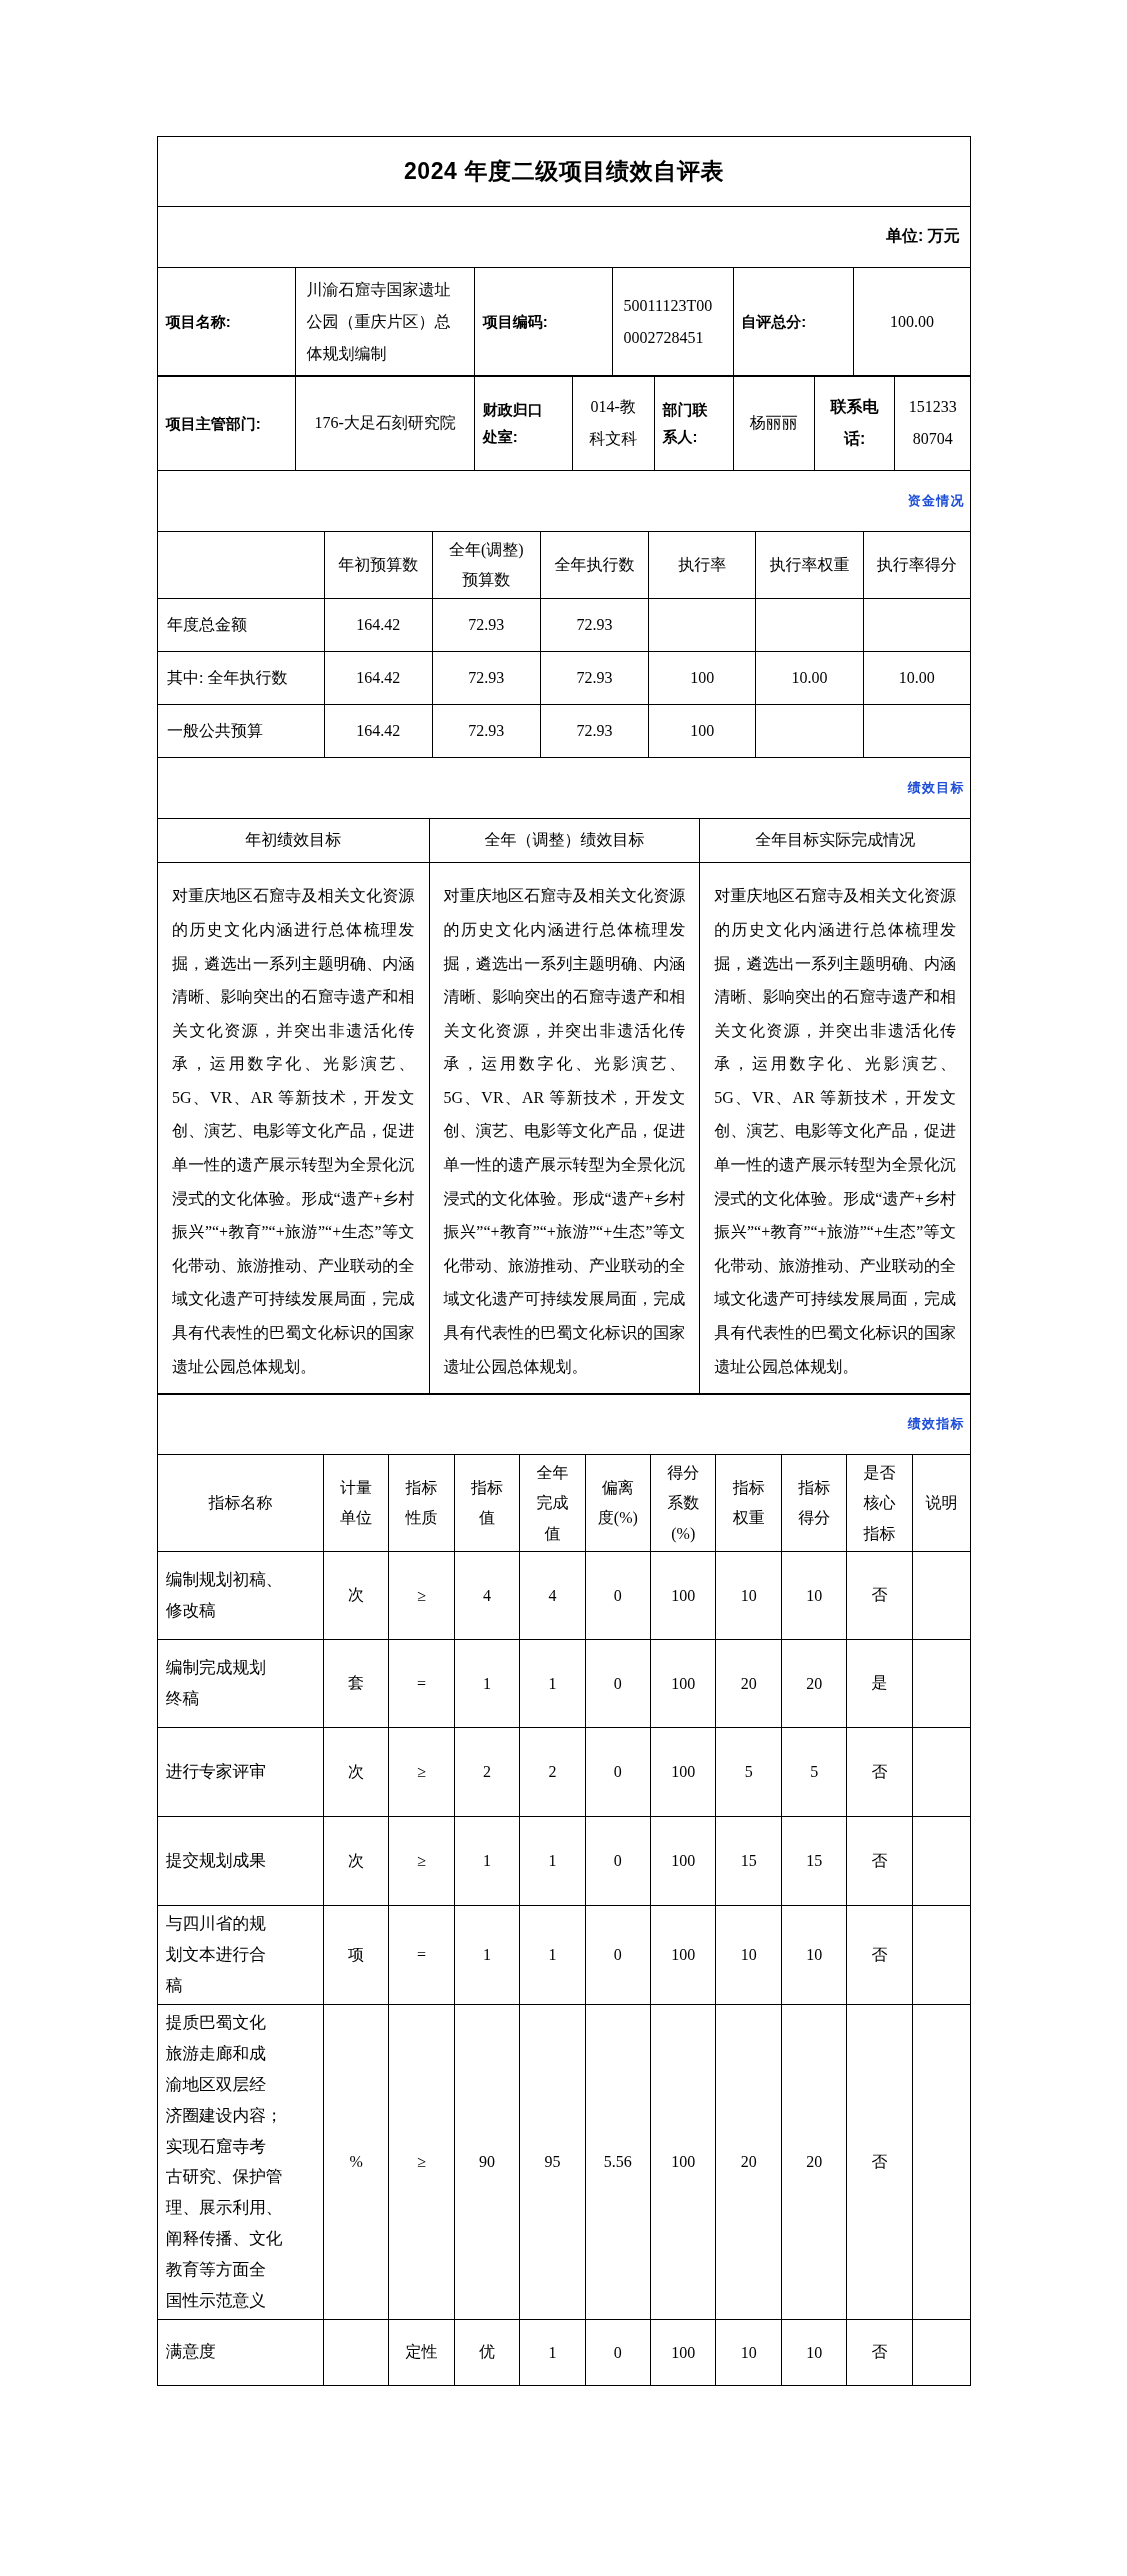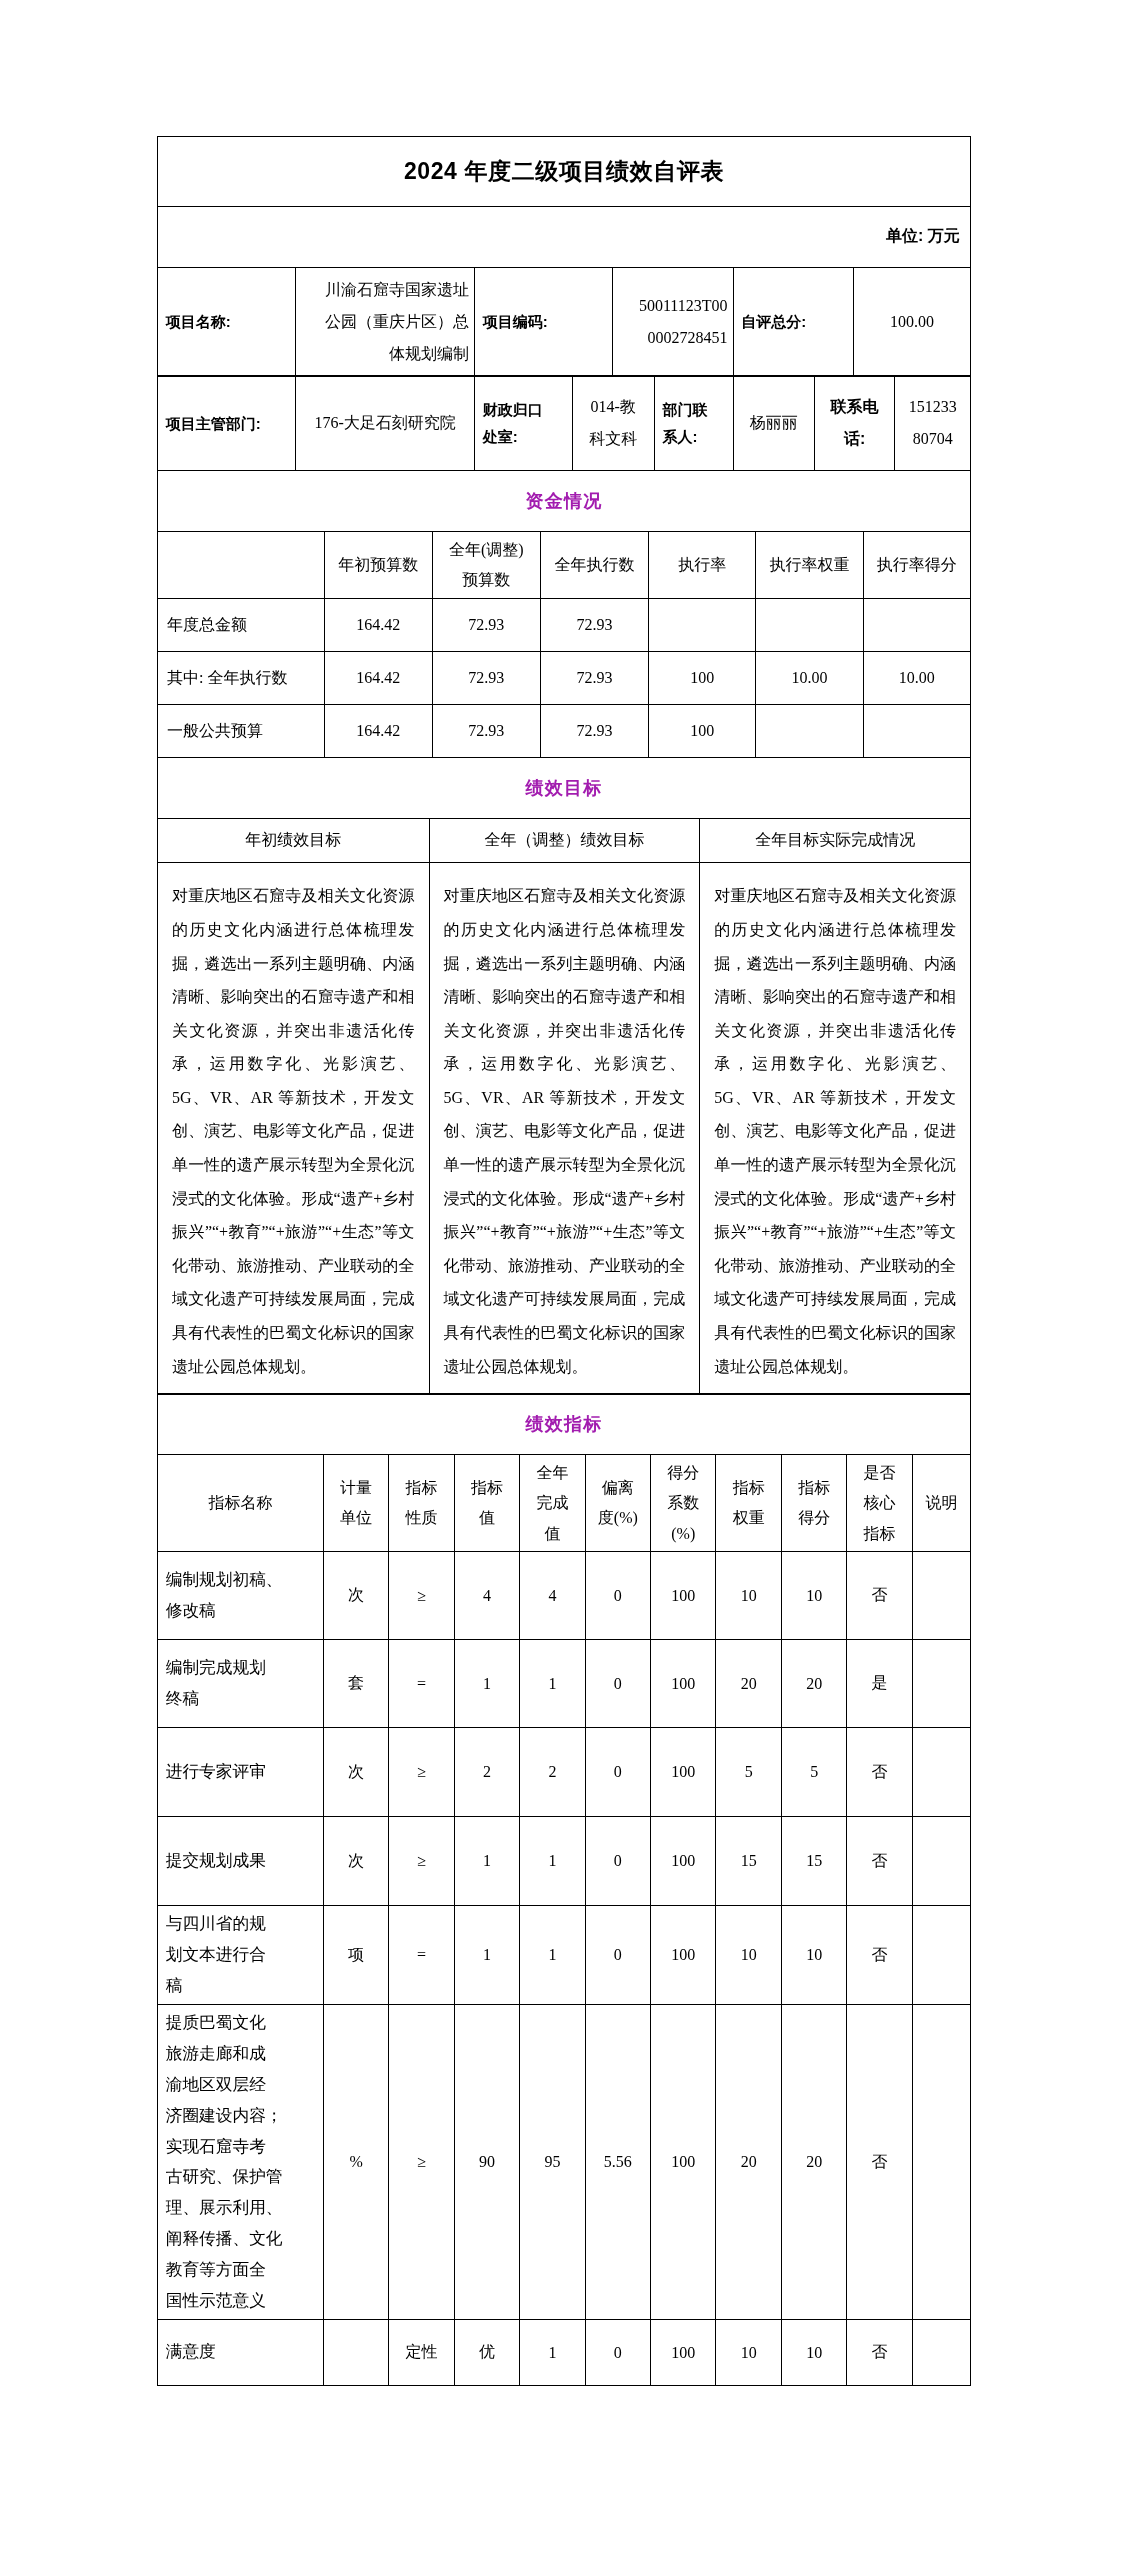--- a/index.html
+++ b/index.html
@@ -7,24 +7,24 @@
        font-family:"Liberation Serif","DejaVu Serif",serif;}
   .sheet{width:814px;margin:0 auto;padding-top:136px;padding-bottom:257px;}
   table{border-collapse:collapse;width:100%;table-layout:fixed;}
   table + table{margin-top:-1.3px;}
   td{border:1.3px solid #000;vertical-align:middle;text-align:center;
      font-size:16px;padding:2.6px 5.1px;word-wrap:break-word;}
   .sans{font-family:"Liberation Sans","DejaVu Sans",sans-serif;font-weight:bold;}
   .pre{white-space:pre-line;}
   .title-cell{height:64px;font-size:23px;letter-spacing:0.6px;}
   .unit-cell{height:55px;text-align:right;padding-right:10.3px;font-size:16px;}
-  .section-cell{height:55px;font-size:18px;color:#a21caf;letter-spacing:1.3px;}
+  .section-cell{height:55px;font-size:13px;color:#1d4ed8;letter-spacing:1.3px;text-align:right;}
   .lbl{text-align:left;padding-left:7.7px;font-size:15px;line-height:1.8;}
   .left{text-align:left;padding-left:9px;}
-  .val-multi{line-height:2.0;text-align:right;padding-left:10.3px;}
+  .val-multi{line-height:2.0;text-align:left;padding-left:10.3px;}
   .r1{height:109px;}
   .r2{height:95px;}
   .fh{height:63px;line-height:1.9;}
   .fr{height:53px;}
   .gh{height:44px;font-size:17.4px;}
   .gtext{text-align:justify;vertical-align:top;font-size:16px;line-height:2.1;
          padding:16.7px 14px 10.3px 14px;}
   .ih{height:94px;line-height:1.9;padding:2.6px 2.6px;}
   .ind-name{text-align:left;padding-left:7.7px;padding-right:3.9px;
             font-size:16.7px;line-height:1.85;}

